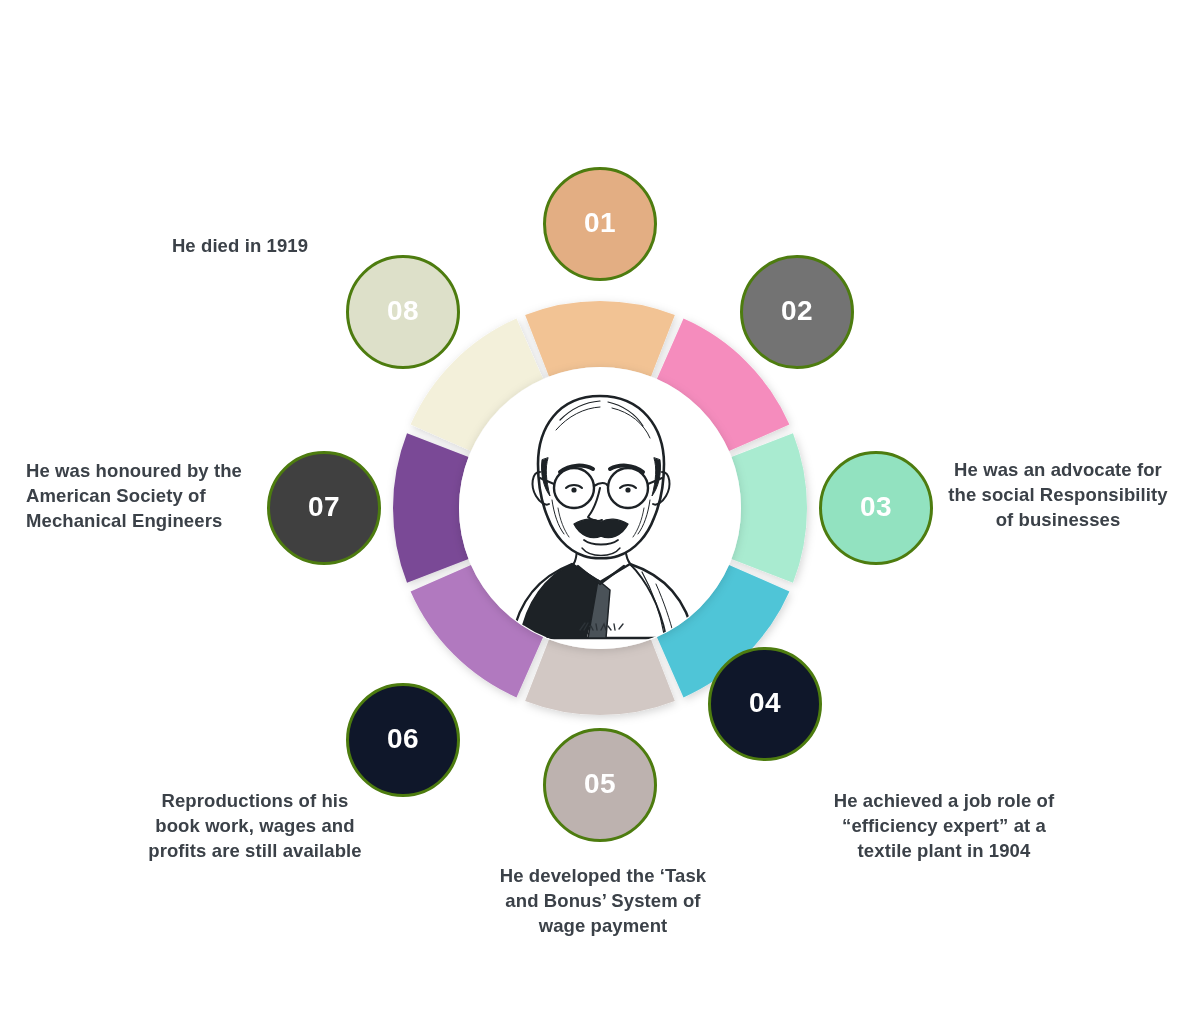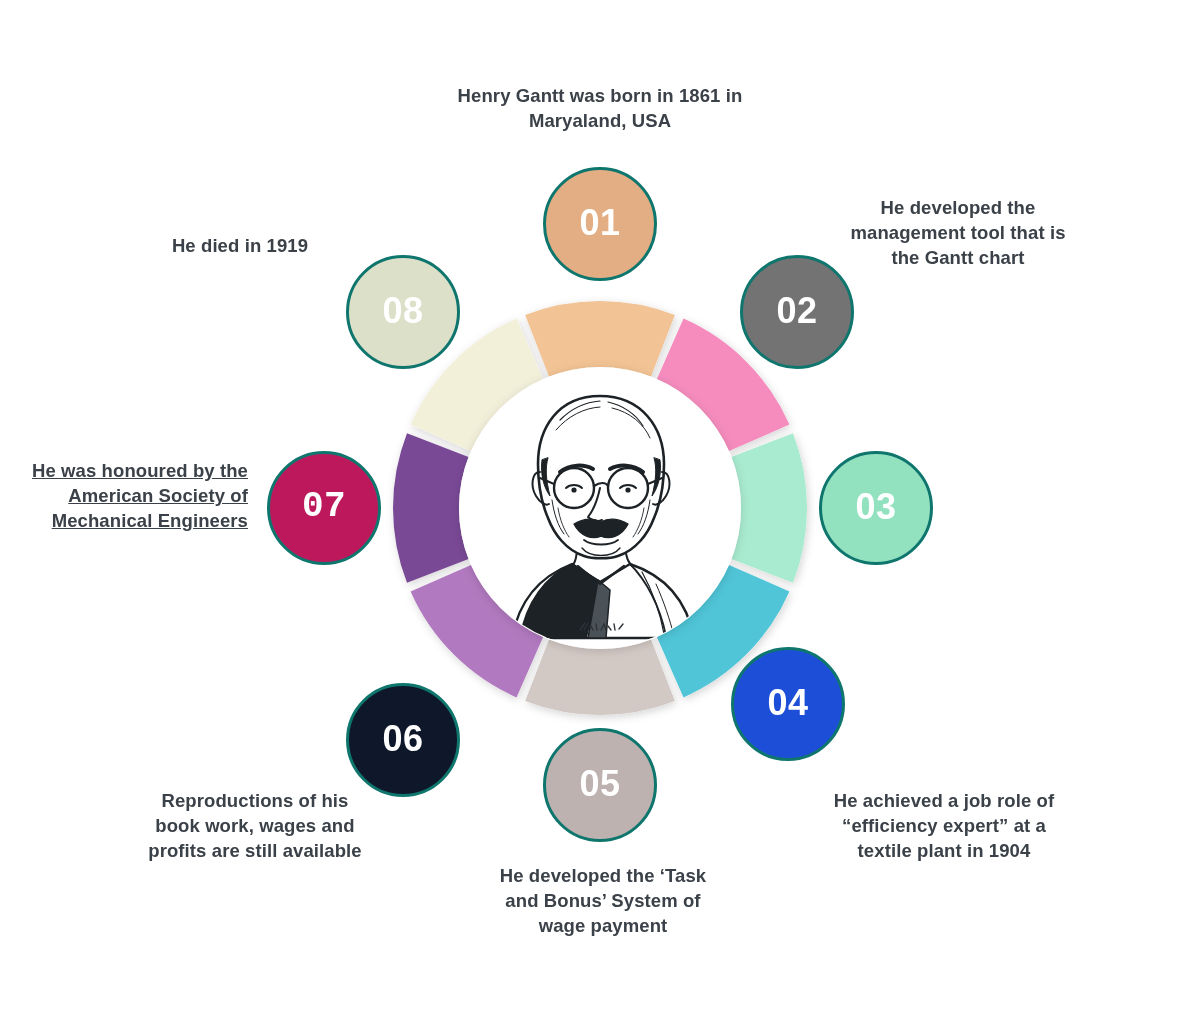--- a/index.html
+++ b/index.html
@@ -54,27 +54,27 @@
   .portrait-holder svg { display: block; width: 280px; height: 280px; }
 
   
   .badge {
     position: absolute;
     width: 114px;
     height: 114px;
     margin-left: -57px;
     margin-top: -57px;
     border-radius: 50%;
-    border: 3px solid #0f766e;
+    border: 3px solid #4d7c0f;
     box-sizing: border-box;
     display: flex;
     align-items: center;
     justify-content: center;
     color: #ffffff;
-    font-size: 36px;
+    font-size: 28px;
     font-weight: bold;
     letter-spacing: 0.5px;
     line-height: 1;
     user-select: none;
   }
   .badge .badge-num { display: block; transform: translateY(-1px); }
 
   
   .caption {
     position: absolute;
@@ -86,21 +86,21 @@
   }
   .cap-center { text-align: center; }
 
   
   #cap-01 { left: 448px;  top:  84px; width: 304px; text-align: center; }
   #cap-02 { left: 842px;  top: 196px; width: 232px; text-align: center; }
   #cap-03 { left: 948px;  top: 458px; width: 220px; text-align: center; }
   #cap-04 { left: 820px;  top: 789px; width: 248px; text-align: center; }
   #cap-05 { left: 490px;  top: 864px; width: 226px; text-align: center; }
   #cap-06 { left: 138px;  top: 789px; width: 234px; text-align: center; }
-  #cap-07 { left:  26px;  top: 459px; width: 222px; text-align: right; text-decoration: underline; }
+  #cap-07 { left:  26px;  top: 459px; width: 222px; text-align: left; }
   #cap-08 { left: 132px;  top: 234px; width: 216px; }
 </style>
 </head>
 <body>
 
 <div id="infographic-root">
 
   <svg id="wheel-svg" viewBox="0 0 1200 1023" xmlns="http://www.w3.org/2000/svg" aria-hidden="true">
     <defs>
       <filter id="segShadow" x="-35%" y="-35%" width="170%" height="170%">
@@ -202,38 +202,37 @@
   <div id="badge-layer">
       <div class="badge" style="left: 600px; top: 224px; background: rgb(227, 174, 131);">
         <span class="badge-num">01</span>
       </div>
       <div class="badge" style="left: 797px; top: 312px; background: #737373;">
         <span class="badge-num">02</span>
       </div>
       <div class="badge" style="left: 876px; top: 508px; background: rgb(146, 226, 192);">
         <span class="badge-num">03</span>
       </div>
-      <div class="badge" style="left: 788px; top: 704px; background: #1d4ed8;">
+      <div class="badge" style="left: 765px; top: 704px; background: #0f172a;">
         <span class="badge-num">04</span>
       </div>
       <div class="badge" style="left: 600px; top: 785px; background: rgb(189, 178, 175);">
         <span class="badge-num">05</span>
       </div>
       <div class="badge" style="left: 403px; top: 740px; background: #0f172a;">
         <span class="badge-num">06</span>
       </div>
-      <div class="badge" style="left: 324px; top: 508px; background: #be185d; font-family: Liberation Mono, monospace;">
+      <div class="badge" style="left: 324px; top: 508px; background: #404040;">
         <span class="badge-num">07</span>
       </div>
       <div class="badge" style="left: 403px; top: 312px; background: rgb(221, 224, 201);">
         <span class="badge-num">08</span>
       </div>
     </div>
 
-  <div class="caption cap-center" id="cap-01">Henry Gantt was born in 1861 in Maryaland, USA</div>
-  <div class="caption cap-center" id="cap-02">He developed the management tool that is the Gantt chart</div>
+  <div class="caption cap-center" id="cap-03">He was an advocate for the social Responsibility of businesses</div>
   <div class="caption cap-center" id="cap-04">He achieved a job role of “efficiency expert” at a textile plant in 1904</div>
   <div class="caption cap-center" id="cap-06">Reproductions of his book work, wages and profits are still available</div>
   <div class="caption cap-center" id="cap-05">He developed the ‘Task and Bonus’ System of wage payment</div>
   <div class="caption cap-center" id="cap-07">He was honoured by the American Society of Mechanical Engineers</div>
   <div class="caption cap-center" id="cap-08">He died in 1919</div>
 
 </div>
 
 </body></html>

